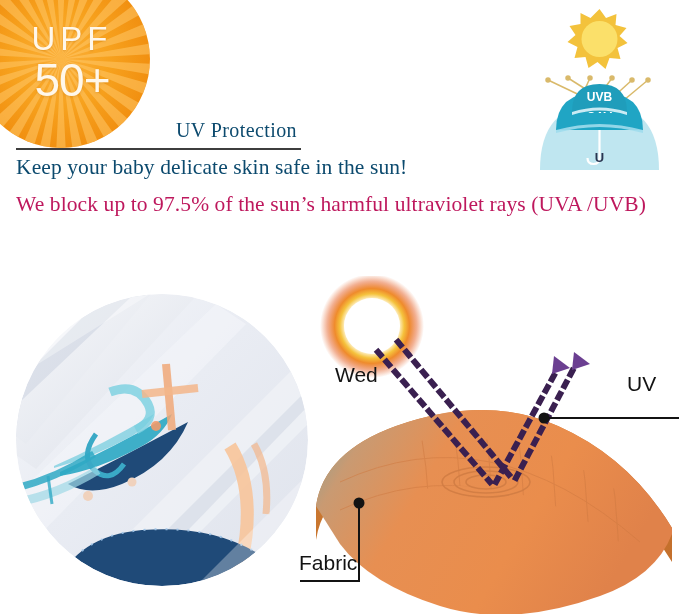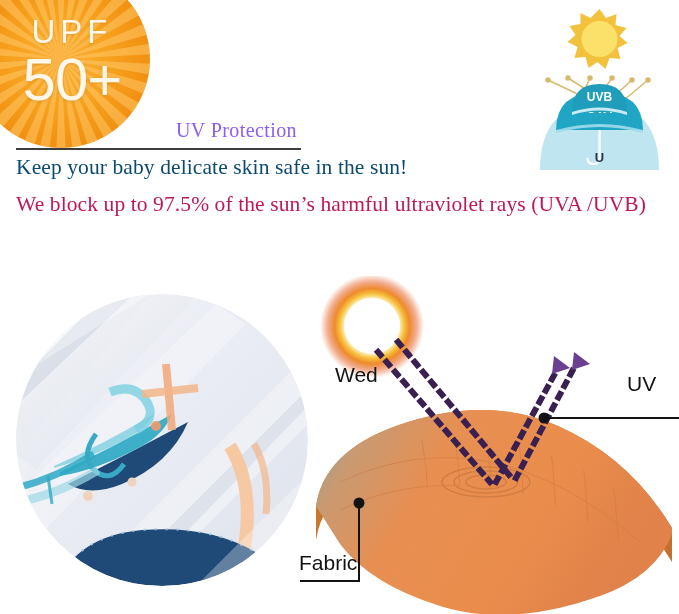--- a/index.html
+++ b/index.html
@@ -21,27 +21,27 @@
   }
   #upf-rays{position:absolute;inset:0;border-radius:50%;opacity:.55;}
   #upf-text{
     position:absolute;inset:0;z-index:3;
     display:flex;flex-direction:column;align-items:center;justify-content:center;
     color:#fff7ea;font-family:"Liberation Sans", sans-serif;
     line-height:1;padding-left:22px;padding-top:6px;box-sizing:border-box;
   }
   #upf-label{font-size:33px;letter-spacing:5px;font-weight:400;margin-bottom:2px;
     text-shadow:0 1px 2px rgba(150,80,0,.22);}
-  #upf-value{font-size:60px;font-weight:400;letter-spacing:-1px;
+  #upf-value{font-size:46px;font-weight:400;letter-spacing:-1px;
     text-shadow:0 1px 3px rgba(150,80,0,.22);text-align:center;}
 
   
   #uv-protection-title{
     position:absolute;left:176px;top:119px;
-    font-size:20px;color:#8b5cf6;letter-spacing:.4px;
+    font-size:20px;color:#0c4a6e;letter-spacing:.4px;
     font-family:"Liberation Serif", serif;
   }
   #title-rule{
     position:absolute;left:16px;top:148px;width:285px;height:2px;
     background:#3d3d3d;
   }
   #line-one{
     position:absolute;left:16px;top:155px;font-size:21.5px;color:#0c4a6e;
     letter-spacing:.1px;
   }

